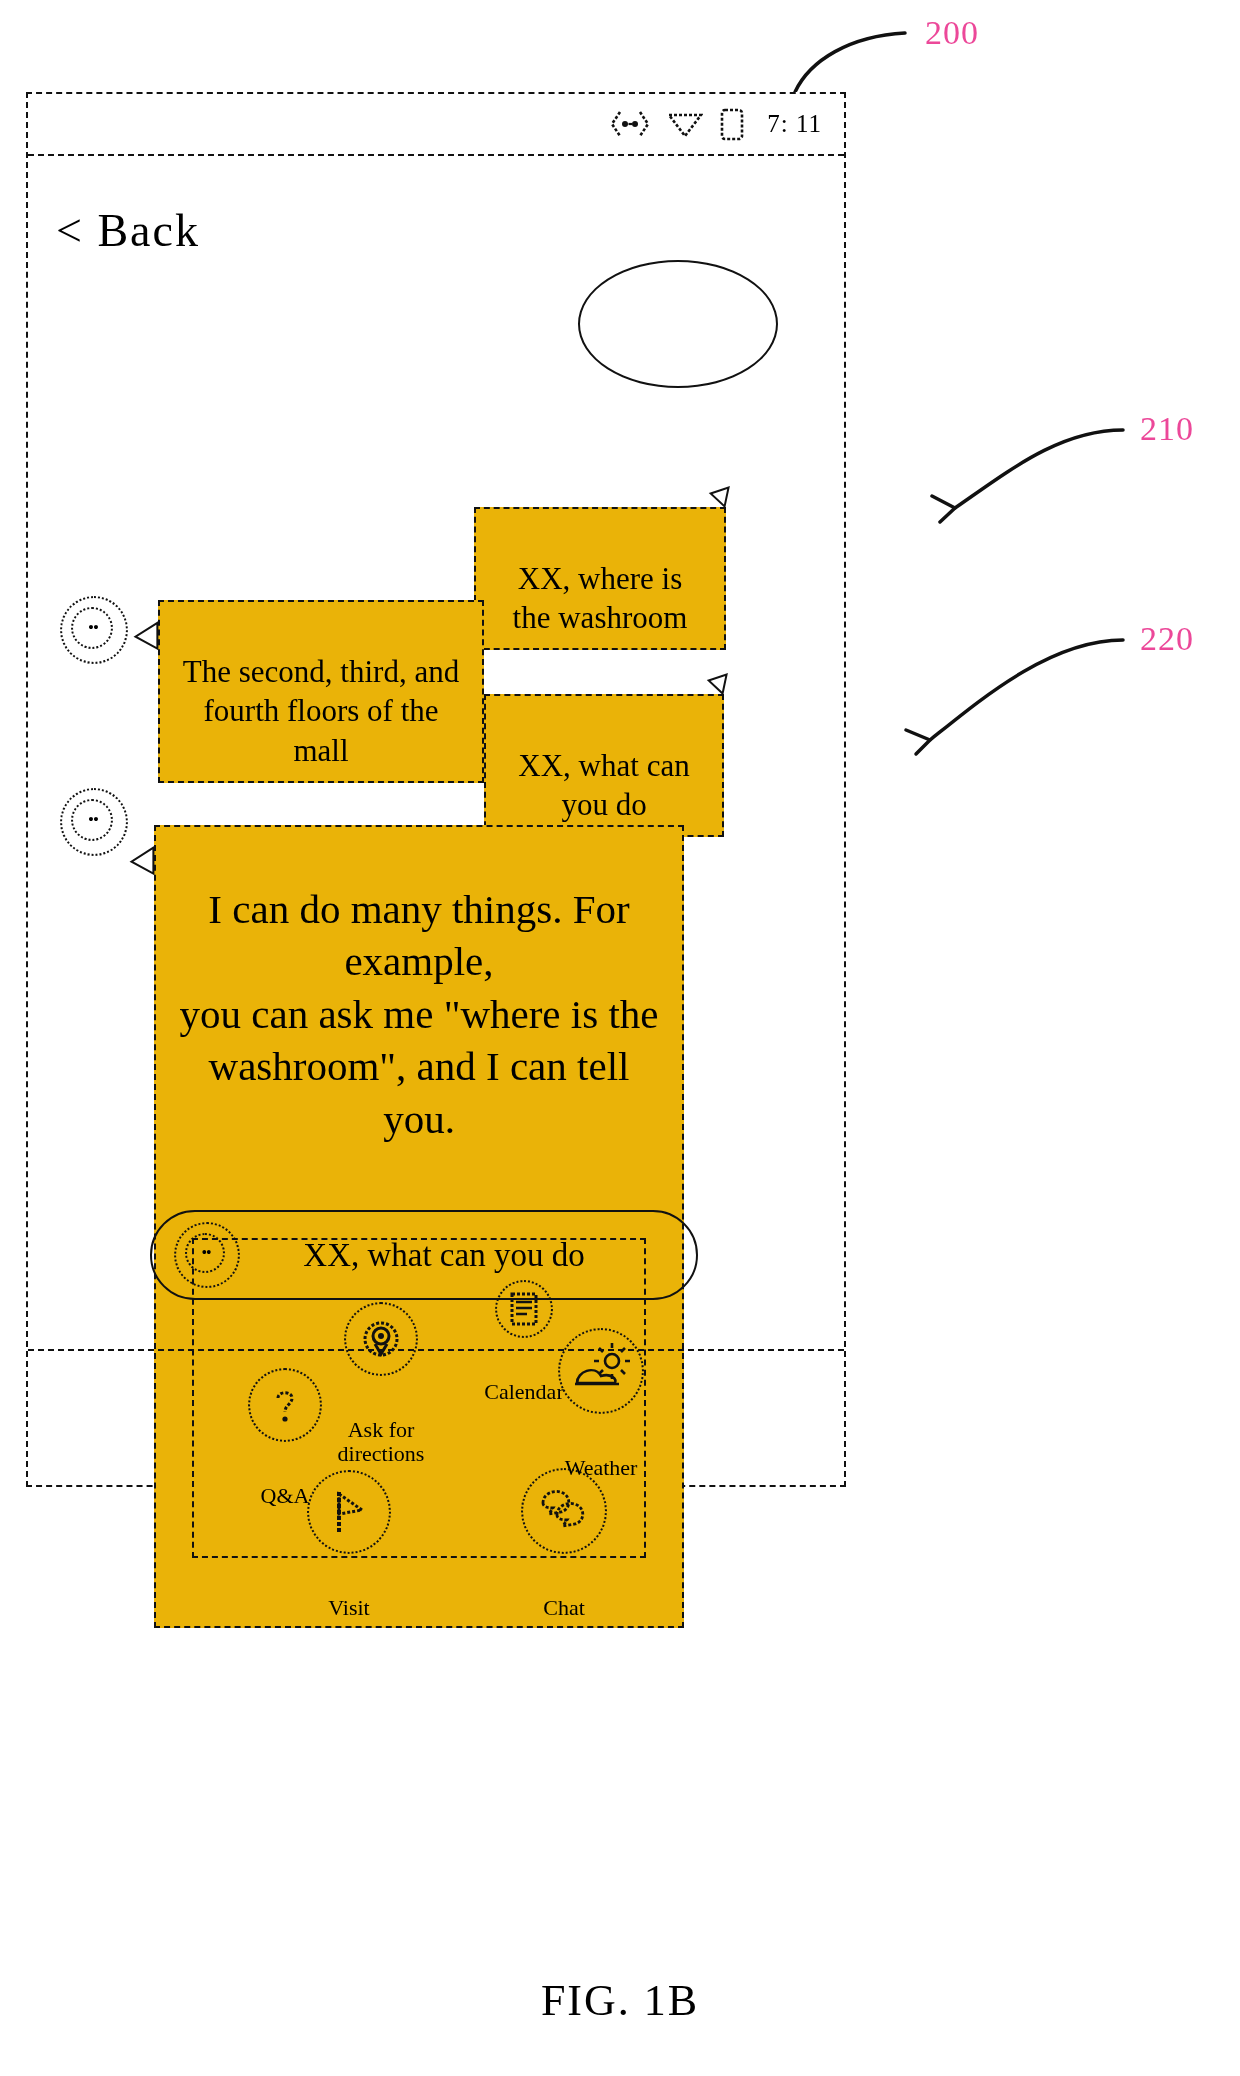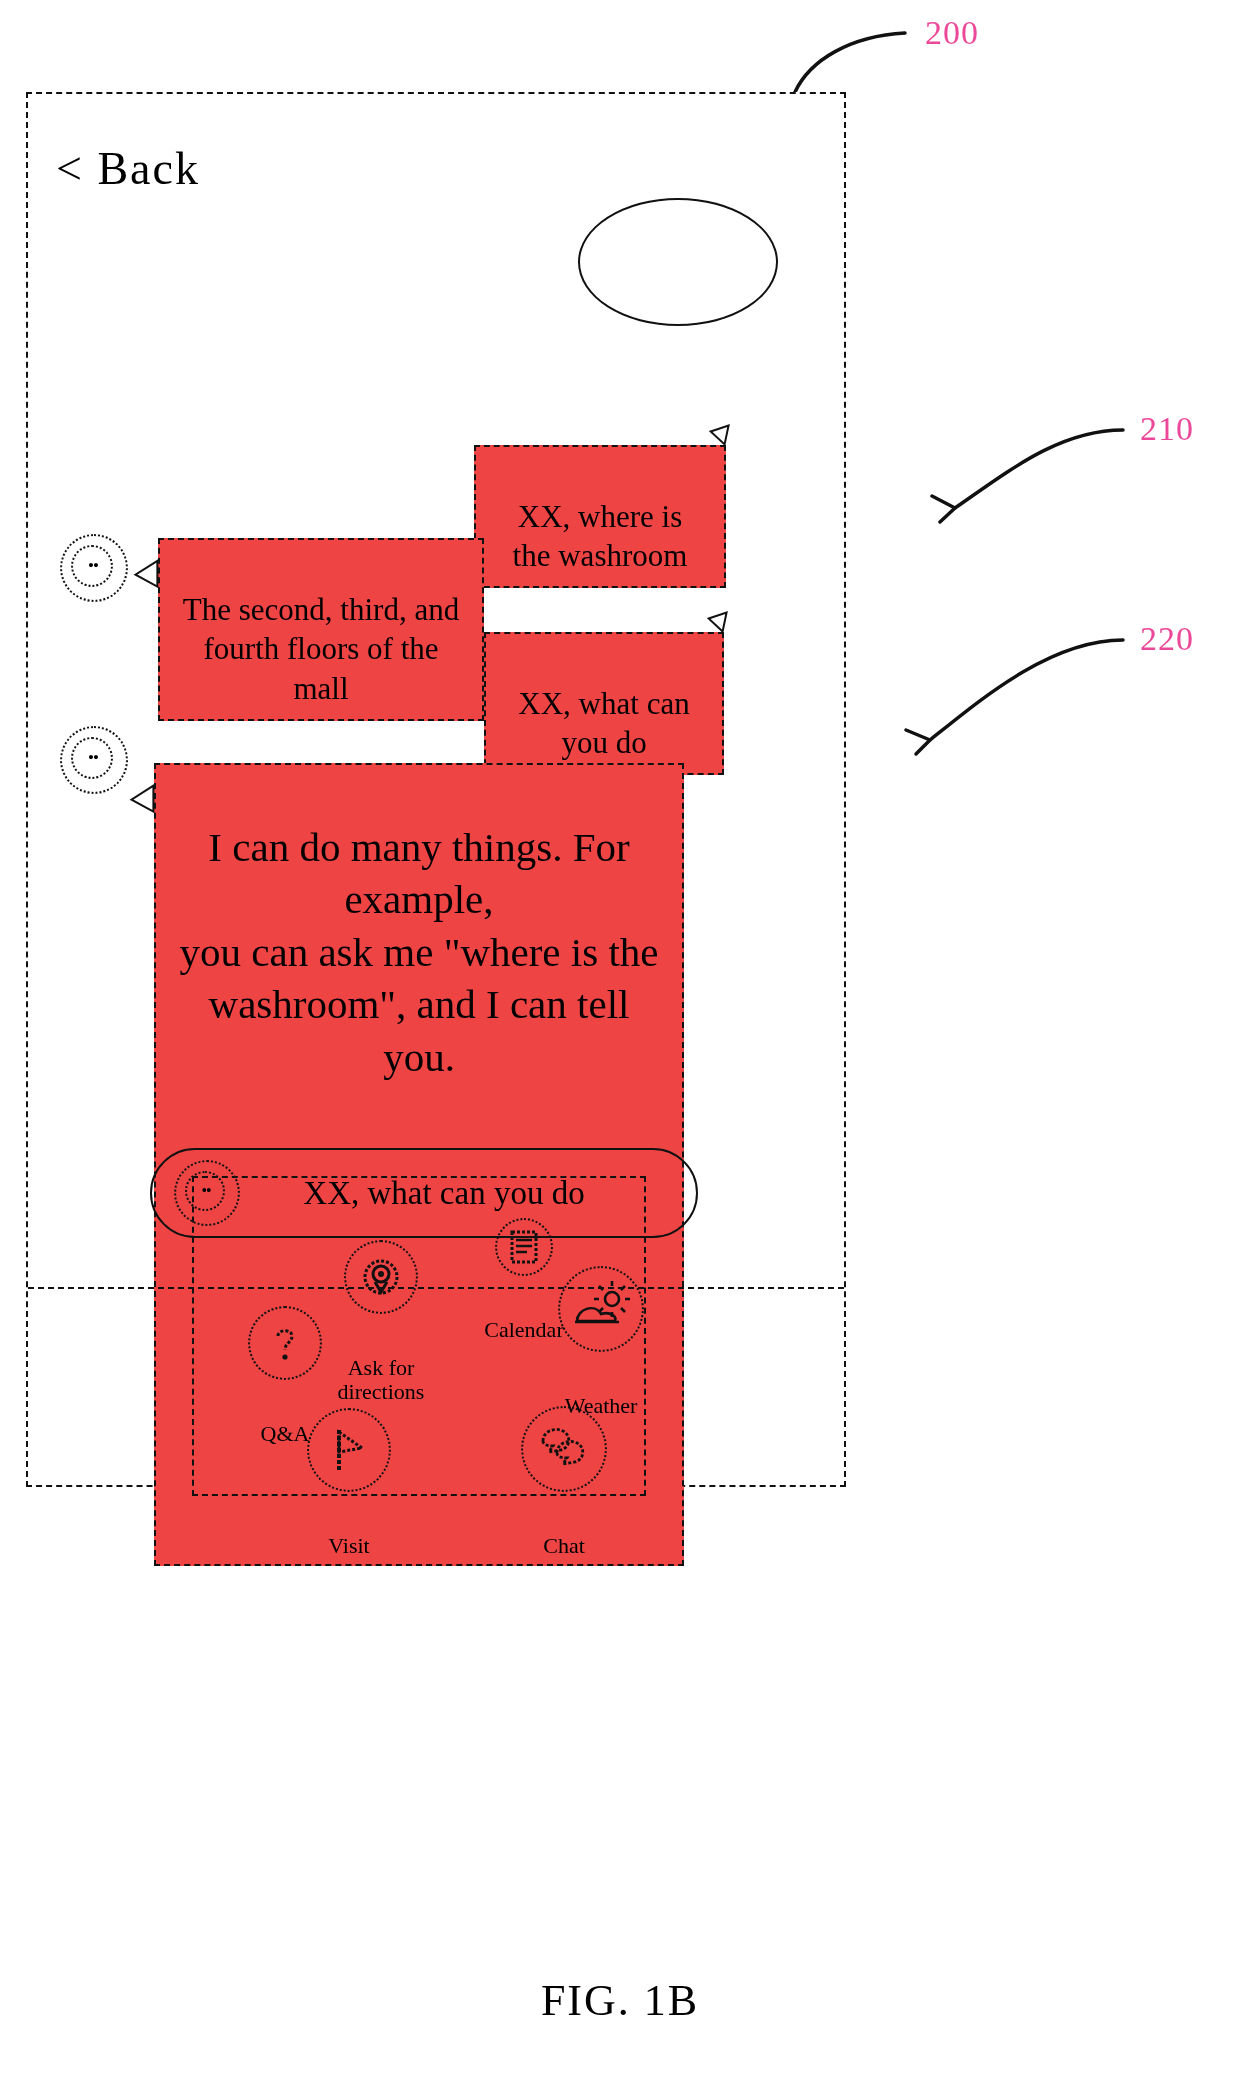--- a/index.html
+++ b/index.html
@@ -101,21 +101,21 @@
     border: 2px solid #111;
     border-radius: 50%;
     box-sizing: border-box;
   }
 
   
   .bubble {
     position: absolute;
     border: 2px dashed #111;
     box-sizing: border-box;
-    background: #ef4444;
+    background: #eab308;
     font-size: 31px;
     line-height: 1.28;
     padding: 10px 14px;
     text-align: center;
     white-space: pre-line;
   }
   .bubble.user { text-align: center; }
   .bubble.bot  { text-align: center; }
 
   #bubble-210 { right: 118px; top: 351px; width: 252px; }
@@ -276,20 +276,42 @@
 </svg>
 
 <div class="ref-num" style="left:925px; top:14px;">200</div>
 <div class="ref-num" style="left:1140px; top:410px;">210</div>
 <div class="ref-num" style="left:1140px; top:620px;">220</div>
 <div class="ref-num" style="left:98px; top:512px;">230</div>
 <div class="ref-num" style="left:128px; top:806px;">240</div>
 
 <div class="phone">
 
+  <div class="statusbar">
+    <span class="status-ic">
+      <svg width="42" height="30" viewBox="0 0 42 30">
+        <path d="M11 3 L3 15 L11 27" fill="none" stroke="#111" stroke-width="2.6" stroke-dasharray="3 2"></path>
+        <path d="M31 3 L39 15 L31 27" fill="none" stroke="#111" stroke-width="2.6" stroke-dasharray="3 2"></path>
+        <circle cx="16" cy="15" r="3" fill="#111"></circle>
+        <circle cx="26" cy="15" r="3" fill="#111"></circle>
+        <path d="M19.5 15 L23 15" stroke="#111" stroke-width="2.2"></path>
+      </svg>
+    </span>
+    <span class="status-ic">
+      <svg width="36" height="30" viewBox="0 0 36 30">
+        <path d="M2 6 L34 6 L18 27 Z" fill="none" stroke="#111" stroke-width="2.6" stroke-dasharray="3 2"></path>
+      </svg>
+    </span>
+    <span class="status-ic">
+      <svg width="26" height="34" viewBox="0 0 26 34">
+        <rect x="3" y="3" width="20" height="29" rx="3" fill="none" stroke="#111" stroke-width="2.6" stroke-dasharray="3 2"></rect>
+      </svg>
+    </span>
+    <span class="status-time">7: 11</span>
+  </div>
 
   <div class="screen">
 
     <div class="back-btn">&lt; Back</div>
 
     <div class="oval-avatar"></div>
 
     <div class="bubble user" id="bubble-210">
       <span>XX, where is
 the washroom</span>

